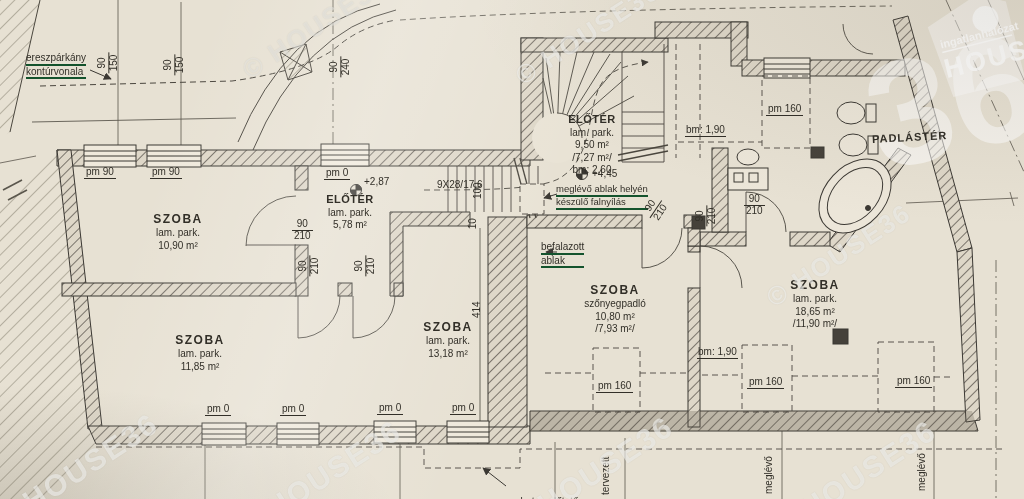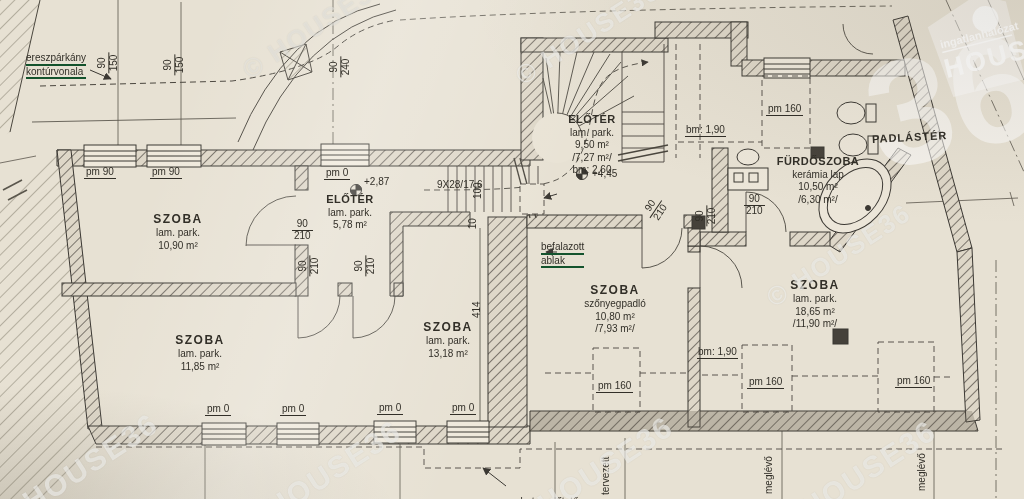--- a/index.html
+++ b/index.html
@@ -326,43 +326,41 @@
   <div class="rsub">13,18 m²</div>
 </div>
 <div class="room" style="left:543px;top:113px;width:98px">
   <div class="rname sm">ELŐTÉR</div>
   <div class="rsub">lam. park.</div>
   <div class="rsub">9,50 m²</div>
   <div class="rsub">/7,27 m²/</div>
   <div class="rsub">bm: 2,60</div>
 </div>
 <div class="lab dim" style="left:592px;top:168px">+4,45</div>
-<div class="room" style="left:762px;top:155px;width:112px">
-  <div class="rname sm">FÜRDŐSZOBA</div>
-  <div class="rsub">kerámia lap</div>
-  <div class="rsub">10,50 m²</div>
-  <div class="rsub">/6,30 m²/</div>
-</div>
 <div class="room" style="left:563px;top:283px;width:104px">
   <div class="rname">SZOBA</div>
   <div class="rsub">szőnyegpadló</div>
   <div class="rsub">10,80 m²</div>
   <div class="rsub">/7,93 m²/</div>
 </div>
 <div class="room" style="left:763px;top:278px;width:104px">
   <div class="rname">SZOBA</div>
   <div class="rsub">lam. park.</div>
   <div class="rsub">18,65 m²</div>
   <div class="rsub">/11,90 m²/</div>
 </div>
 <div class="lab attic" style="left:872px;top:131px">PADLÁSTÉR</div>
 
 <div class="lab note" style="left:26px;top:52px">
   <div>ereszpárkány</div>
   <div>kontúrvonala</div>
+</div>
+<div class="lab note" style="left:556px;top:184px;font-size:9.5px">
+  <div>meglévő ablak helyén</div>
+  <div>készülő falnyílás</div>
 </div>
 <div class="lab note" style="left:541px;top:241px">
   <div>befalazott</div>
   <div>ablak</div>
 </div>
 <div class="lab note" style="left:505px;top:496px">
   <div>vasbeton előtető</div>
 </div>
 <div class="lab dim rot90" style="left:600px;top:495px">tervezett</div>
 <div class="lab dim rot90" style="left:763px;top:494px">meglévő</div>

